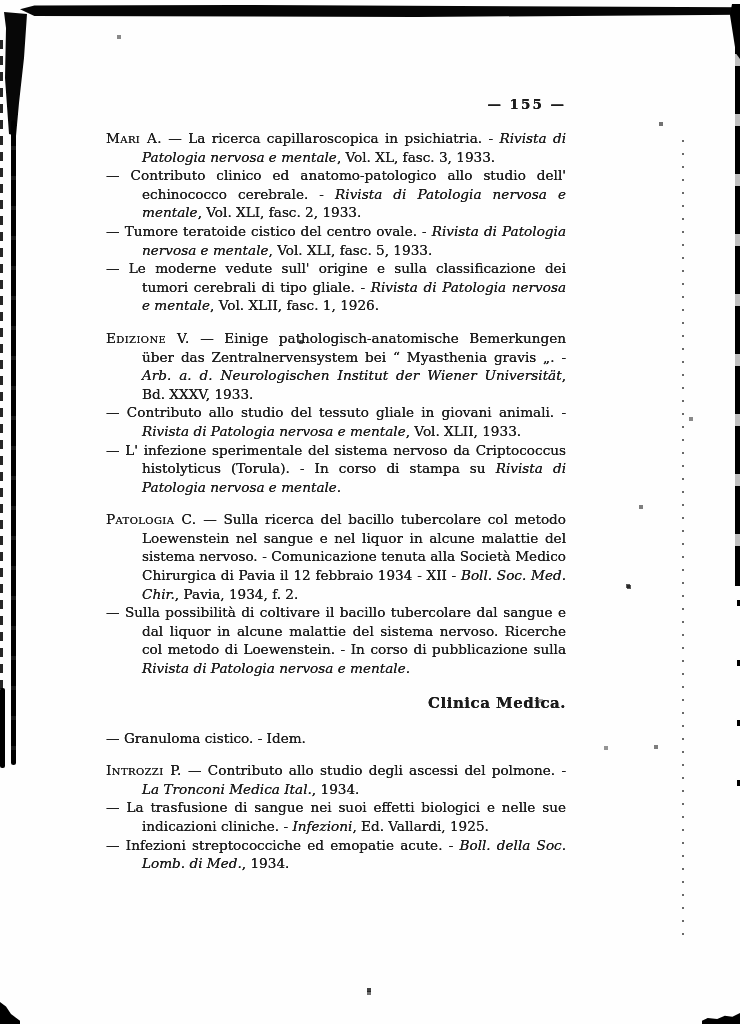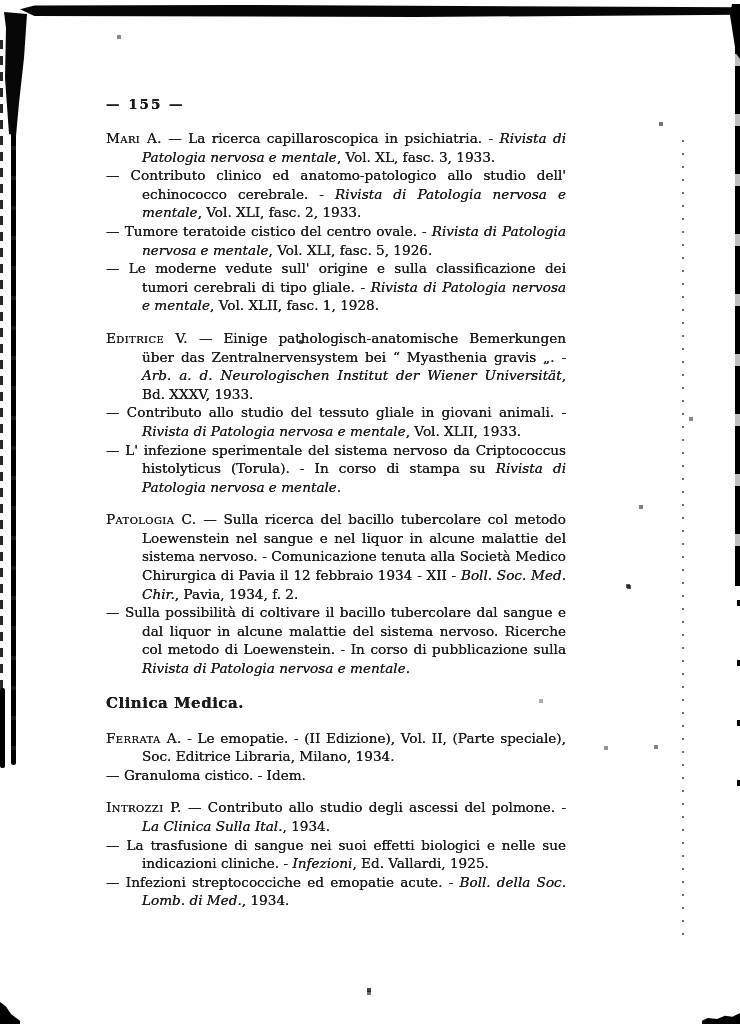--- a/index.html
+++ b/index.html
@@ -7,35 +7,35 @@
     width:740px;height:1024px;position:relative;overflow:hidden;
     background:#fefefe;
     font-family:"DejaVu Serif", serif;
     color:#1c1c1c;
   }
   
   .page-body{
     position:absolute;left:106px;top:96px;width:460px;
   }
   .page-number{
-    text-align:left;font-size:13.5px;font-weight:bold;
+    text-align:right;font-size:13.5px;font-weight:bold;
     letter-spacing:2px;margin:0 0 17px 0;
     text-shadow:0 0 .4px #000;
   }
   .entry{
     margin:0 0 0 36px;text-indent:-36px;
     font-size:13.6px;line-height:18.6px;
     text-align:justify;
     text-shadow:0 0 .4px #111;
   }
   .entry.new-author{margin-top:14px;}
   .author{font-variant:small-caps;letter-spacing:.4px;}
   .it{font-style:italic;}
   .section-heading{
-    text-align:left;font-size:15px;font-weight:bold;
+    text-align:right;font-size:15px;font-weight:bold;
     margin:16px 0 17px 0;letter-spacing:.5px;
     text-shadow:0 0 .4px #000;
   }
   
   .art{position:absolute;pointer-events:none;}
   .top-bar{
     left:20px;right:0;top:5px;height:12px;background:#060606;
     clip-path:polygon(0 35%,2% 5%,30% 0,100% 18%,100% 82%,55% 100%,2% 92%);
   }
   .left-blob{
@@ -108,27 +108,26 @@
 <div class="art fold-dots"></div>
 <div class="art smudge-bl"></div>
 <div class="art smudge-br"></div>
 <div class="art specks"></div>
 
 <div class="page-body">
   <div class="page-number">— 155 —</div>
   <div>
       <p class="entry new-author"><span class="author">Mari A.</span><span> — La ricerca capillaroscopica in psichiatria. - </span><span class="it">Rivista di Patologia nervosa e mentale</span><span>, Vol. XL, fasc. 3, 1933.</span></p>
       <p class="entry"><span>— Contributo clinico ed anatomo-patologico allo studio dell' echinococco cerebrale. - </span><span class="it">Rivista di Patologia nervosa e mentale</span><span>, Vol. XLI, fasc. 2, 1933.</span></p>
-      <p class="entry"><span>— Tumore teratoide cistico del centro ovale. - </span><span class="it">Rivista di Patologia nervosa e mentale</span><span>, Vol. XLI, fasc. 5, 1926.</span></p>
-      <p class="entry"><span>— Le moderne vedute sull' origine e sulla classificazione dei tumori cerebrali di tipo gliale. - </span><span class="it">Rivista di Patologia nervosa e mentale</span><span>, Vol. XLII, fasc. 1, 1928.</span></p>
-      <p class="entry new-author"><span class="author">Editrice V.</span><span> — Einige pathologisch-anatomische Bemerkungen über das Zentralnervensystem bei “ Myasthenia gravis „. - </span><span class="it">Arb. a. d. Neurologischen Institut der Wiener Universität</span><span>, Bd. XXXV, 1933.</span></p>
+      <p class="entry"><span>— Tumore teratoide cistico del centro ovale. - </span><span class="it">Rivista di Patologia nervosa e mentale</span><span>, Vol. XLI, fasc. 5, 1933.</span></p>
+      <p class="entry"><span>— Le moderne vedute sull' origine e sulla classificazione dei tumori cerebrali di tipo gliale. - </span><span class="it">Rivista di Patologia nervosa e mentale</span><span>, Vol. XLII, fasc. 1, 1926.</span></p>
+      <p class="entry new-author"><span class="author">Edizione V.</span><span> — Einige pathologisch-anatomische Bemerkungen über das Zentralnervensystem bei “ Myasthenia gravis „. - </span><span class="it">Arb. a. d. Neurologischen Institut der Wiener Universität</span><span>, Bd. XXXV, 1933.</span></p>
       <p class="entry"><span>— Contributo allo studio del tessuto gliale in giovani animali. - </span><span class="it">Rivista di Patologia nervosa e mentale</span><span>, Vol. XLII, 1933.</span></p>
       <p class="entry"><span>— L' infezione sperimentale del sistema nervoso da Criptococcus histolyticus (Torula). - In corso di stampa su </span><span class="it">Rivista di Patologia nervosa e mentale.</span></p>
       <p class="entry new-author"><span class="author">Patologia C.</span><span> — Sulla ricerca del bacillo tubercolare col metodo Loewenstein nel sangue e nel liquor in alcune malattie del sistema nervoso. - Comunicazione tenuta alla Società Medico Chirurgica di Pavia il 12 febbraio 1934 - XII - </span><span class="it">Boll. Soc. Med. Chir.</span><span>, Pavia, 1934, f. 2.</span></p>
       <p class="entry"><span>— Sulla possibilità di coltivare il bacillo tubercolare dal sangue e dal liquor in alcune malattie del sistema nervoso. Ricerche col metodo di Loewenstein. - In corso di pubblicazione sulla </span><span class="it">Rivista di Patologia nervosa e mentale.</span></p>
       <div class="section-heading">Clinica Medica.</div>
-      <p class="entry new-author"><span class="author">Ferrata A.</span><span> - Le emopatie. - (II Edizione), Vol. II, (Parte speciale), Soc. Editrice Libraria, Milano, 1934.</span></p>
       <p class="entry"><span>— Granuloma cistico. - Idem.</span></p>
-      <p class="entry new-author"><span class="author">Introzzi P.</span><span> — Contributo allo studio degli ascessi del polmone. - </span><span class="it">La Clinica Sulla Ital.</span><span>, 1934.</span></p>
+      <p class="entry new-author"><span class="author">Introzzi P.</span><span> — Contributo allo studio degli ascessi del polmone. - </span><span class="it">La Tronconi Medica Ital.</span><span>, 1934.</span></p>
       <p class="entry"><span>— La trasfusione di sangue nei suoi effetti biologici e nelle sue indicazioni cliniche. - </span><span class="it">Infezioni</span><span>, Ed. Vallardi, 1925.</span></p>
       <p class="entry"><span>— Infezioni streptococciche ed emopatie acute. - </span><span class="it">Boll. della Soc. Lomb. di Med.</span><span>, 1934.</span></p>
     </div>
 </div>
 
 </body></html>

